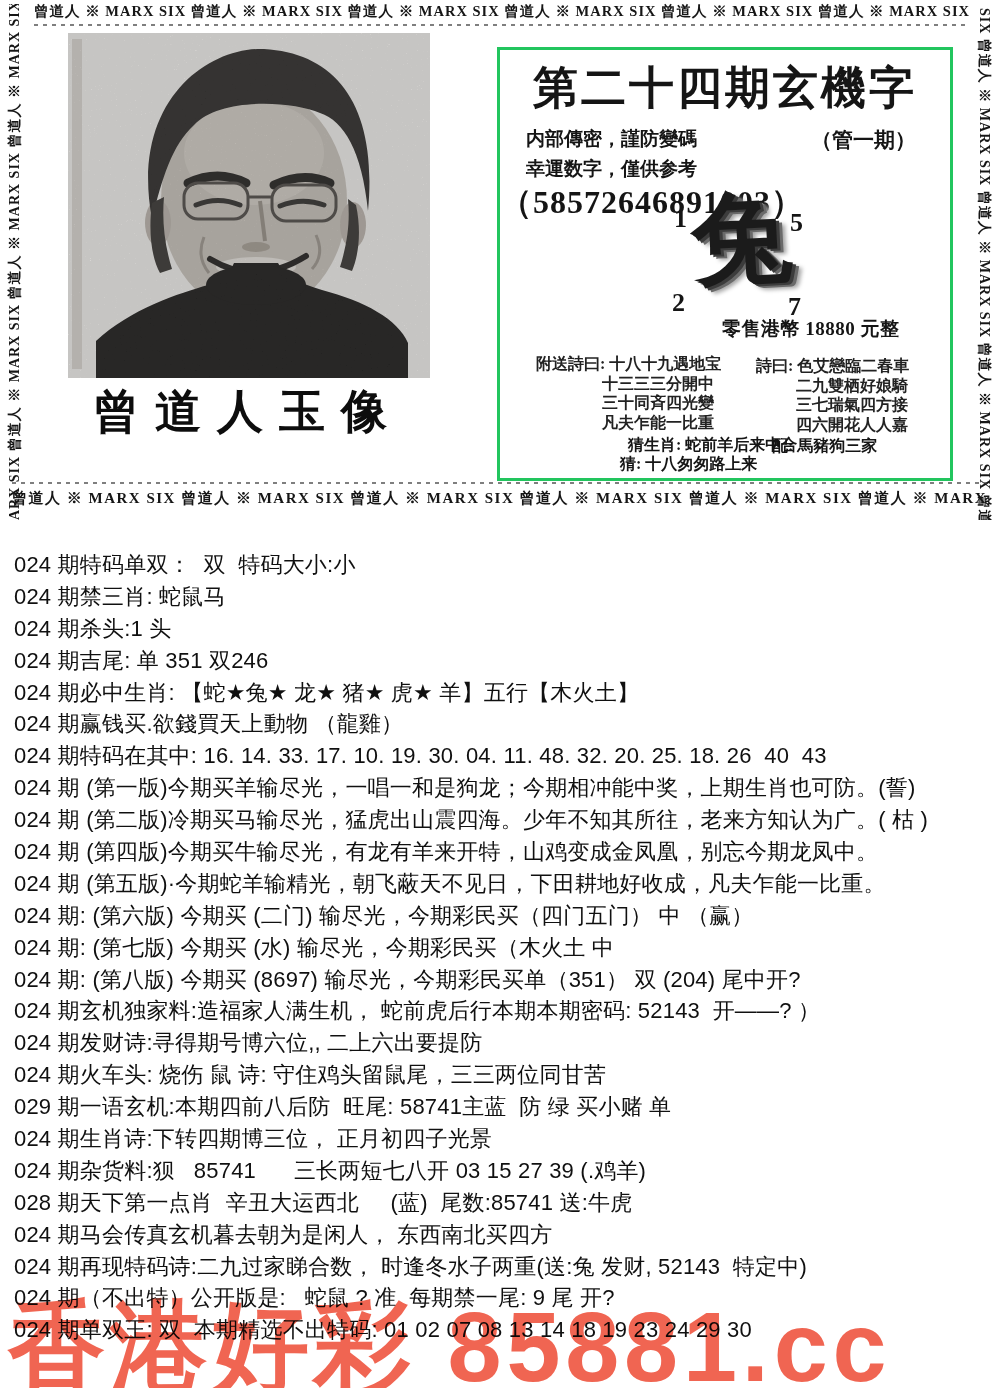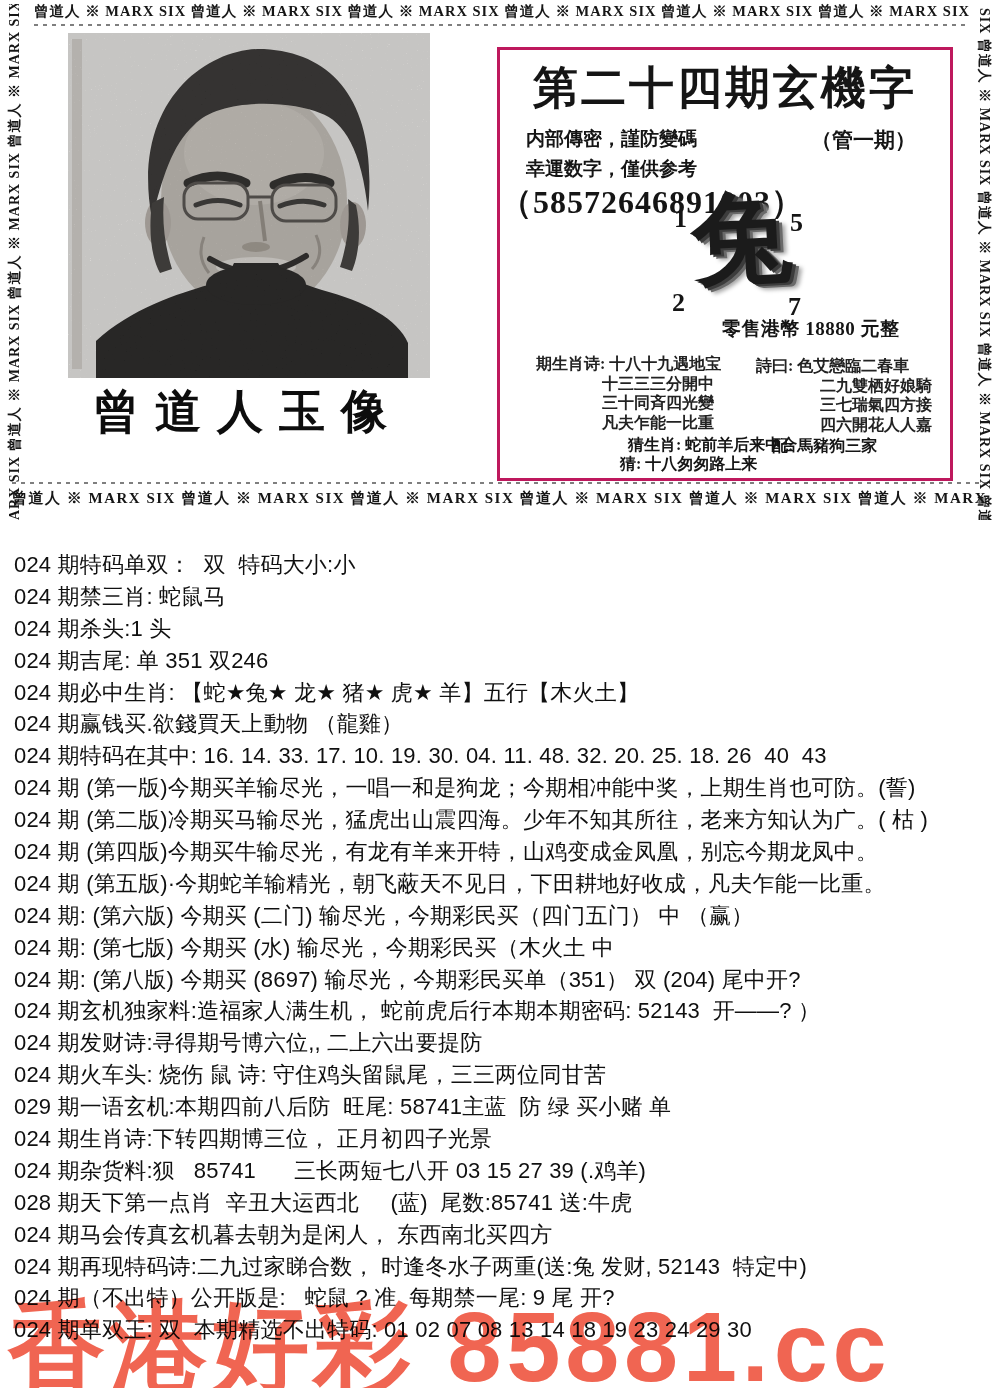--- a/index.html
+++ b/index.html
@@ -27,21 +27,21 @@
   .photo svg { width:100%; height:100%; display:block; }
   .photo-caption {
     position:absolute; left:77px; top:381px; width:400px; 
     font-family:"Liberation Serif","DejaVu Serif",serif; font-weight:bold;
     font-size:46px; letter-spacing:16px; text-indent:16px; color:#0d0d0d;
   }
 
   
   .fortune-box {
     position:absolute; left:497px; top:47px; width:456px; height:434px;
-    border:3px solid #be185d; font-family:"Liberation Serif","DejaVu Serif",serif; color:#151515;
+    border:3px solid #22c55e; font-family:"Liberation Serif","DejaVu Serif",serif; color:#151515;
   }
   .fortune-box > div { position:absolute; }
   .box-title { top:8px; left:0; width:100%; text-align:center; font-size:45px; font-weight:bold; letter-spacing:3px; }
   .box-meta-left  { left:26px; top:76px;  font-size:19px; font-weight:bold; }
   .box-meta-right { right:34px; top:76px; font-size:21px; font-weight:bold;text-align:center; }
   .box-meta2 { left:26px; top:106px; font-size:19px; font-weight:bold;text-align:right; }
   .box-lucky { left:0; top:131px; width:100%; text-align:left; padding-right:60px; font-size:32px; font-weight:bold; letter-spacing:1px; }
   .corner-num { font-size:26px; font-weight:bold; }
   .num-tl { left:174px; top:154px; }
   .num-tr { left:290px; top:158px; }
@@ -50,21 +50,21 @@
   .zodiac-char {
     left:192px; top:140px; font-size:100px; font-weight:bold; line-height:1;
     color:#1b1b1b; transform:rotate(-3deg);
     text-shadow:3px 2px 0 #3c3c3c, 6px 4px 0 #6a6a6a, 9px 6px 4px #a5a5a5;
   }
   .box-price { left:222px; top:266px; font-size:19px; font-weight:bold; letter-spacing:0.5px; }
   .poem { font-size:16px; line-height:19.5px; font-weight:bold; color:#222; }
   .poem-left { left:36px; top:304px; width:215px; }
   .poem-right { left:256px; top:306px; width:190px; }
   .poem .cont { margin-left:66px; }
-  .poem-right .cont { margin-left:64px; }
+  .poem-right .cont { margin-left:40px; }
   .box-guess1 { left:96px;  top:385px; font-size:16px; font-weight:bold;margin-left:32px; }
   .box-guess2 { left:120px; top:404px; font-size:16px; font-weight:bold; }
   .box-match  { left:272px; top:386px; font-size:16px; font-weight:bold; }
 
   
   .body-text { position:absolute; left:14px; top:549px; width:978px; }
   .body-line {
     height:31.9px; display:flex; align-items:center;
     font-size:22px; white-space:pre; color:#101010; letter-spacing:0.2px;
   }
@@ -143,21 +143,21 @@
 
   <div class="corner-num num-tl">1</div>
   <div class="corner-num num-tr">5</div>
   <div class="zodiac-char">兔</div>
   <div class="corner-num num-bl">2</div>
   <div class="corner-num num-br">7</div>
 
   <div class="box-price">零售港幣 18880 元整</div>
 
   <div class="poem poem-left">
-    <div><span>期生肖诗:</span> <span>十八十九遇地宝</span></div>
+    <div><span>附送詩曰:</span> <span>十八十九遇地宝</span></div>
     <div class="cont">十三三三分開中</div>
     <div class="cont">三十同斉四光變</div>
     <div class="cont">凡夫乍能一比重</div>
   </div>
   <div class="poem poem-right">
     <div><span>詩曰:</span> <span>色艾戀臨二春車</span></div>
     <div class="cont">二九雙栖好娘騎</div>
     <div class="cont">三七瑞氣四方接</div>
     <div class="cont">四六開花人人嘉</div>
   </div>

